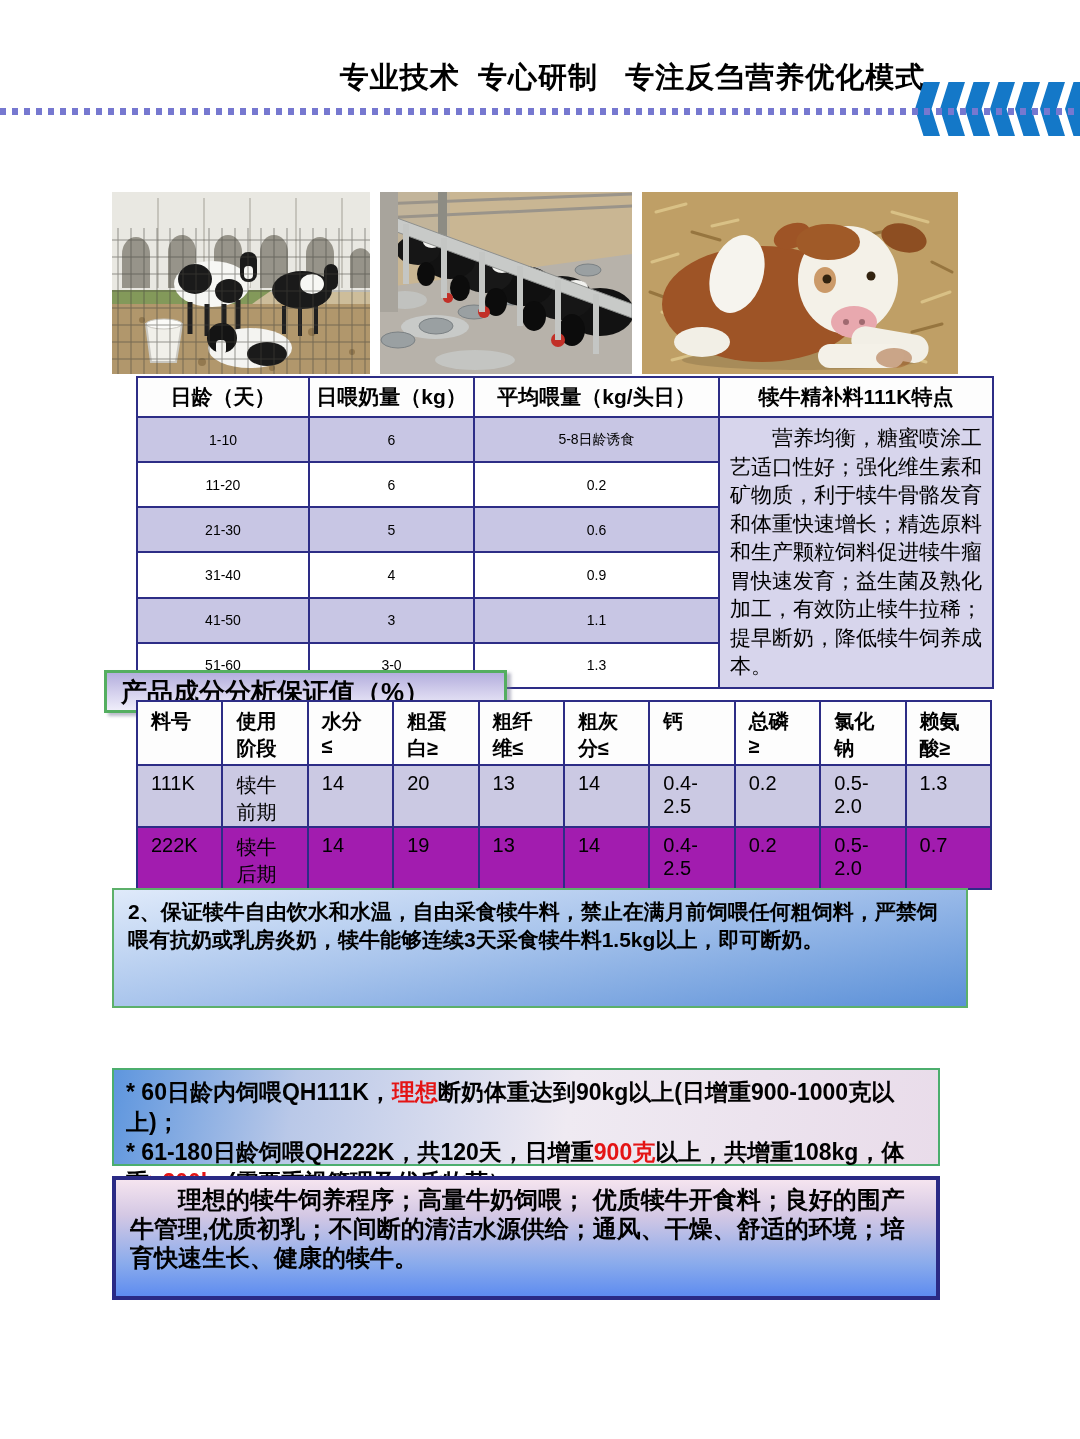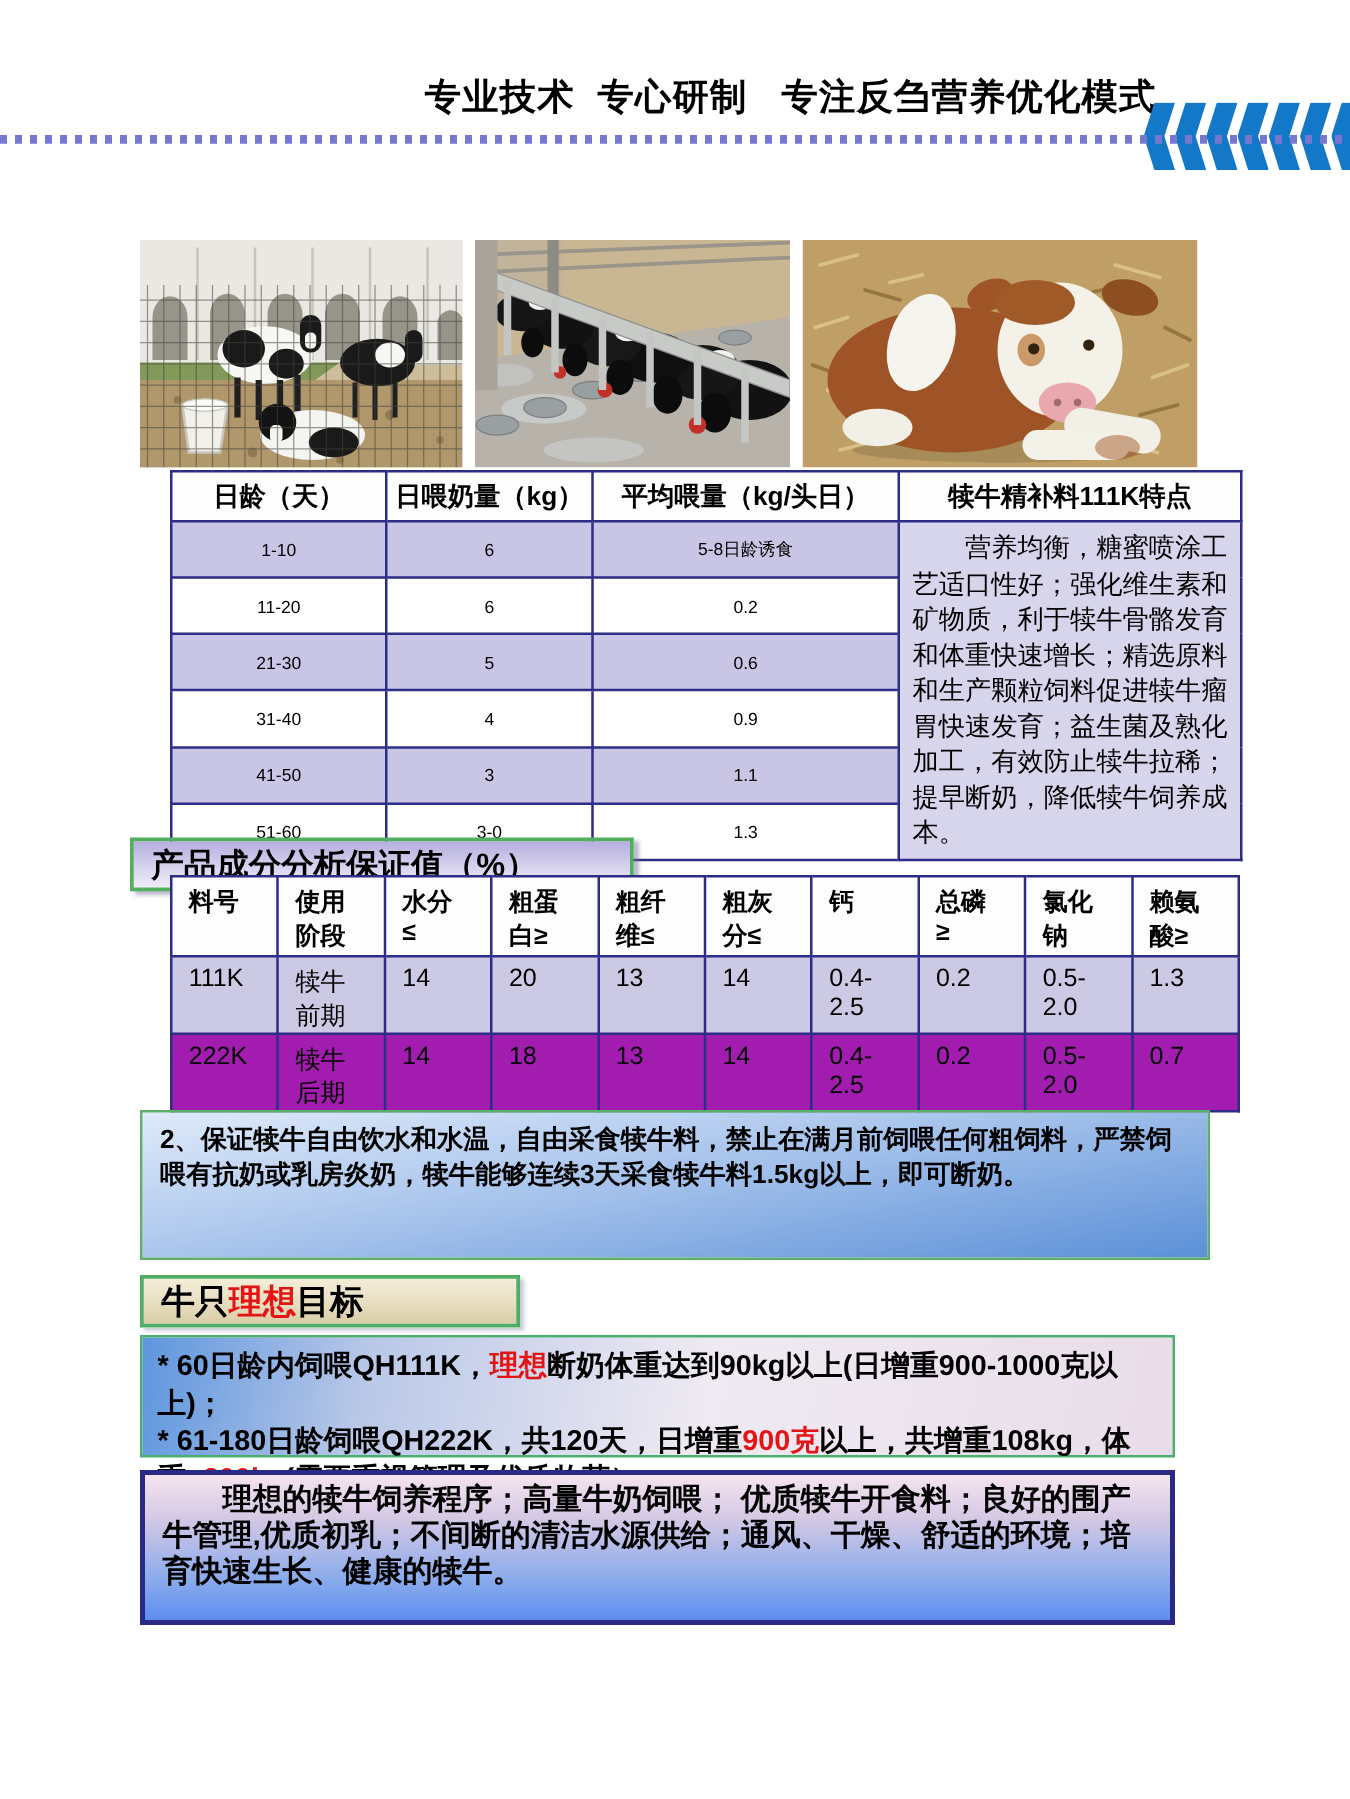--- a/index.html
+++ b/index.html
@@ -379,40 +379,37 @@
         <td>0.2</td>
         <td>0.5-
 2.0</td>
         <td>1.3</td>
       </tr>
       <tr>
         <td>222K</td>
         <td>犊牛
 后期</td>
         <td>14</td>
-        <td>18</td>
+        <td>19</td>
         <td>13</td>
         <td>14</td>
         <td>0.4-
 2.5</td>
         <td>0.2</td>
         <td>0.5-
 2.0</td>
         <td>0.7</td>
       </tr>
     </tbody>
   </table>
 
   <div class="blk blk-blue">
     <p>2、保证犊牛自由饮水和水温，自由采食犊牛料，禁止在满月前饲喂任何粗饲料，严禁饲喂有抗奶或乳房炎奶，犊牛能够连续3天采食犊牛料1.5kg以上，即可断奶。</p>
   </div>
 
-  <div class="lbl lbl-goal">
-    <span>牛只</span><span class="red">理想</span><span>目标</span>
-  </div>
 
   <div class="blk blk-goal">
     <p><span>* 60日龄内饲喂QH111K，</span><span class="red">理想</span><span>断奶体重达到90kg以上(日增重900-1000克以上)；</span></p>
     <p><span>* 61-180日龄饲喂QH222K，共120天，日增重</span><span class="red">900克</span><span>以上，共增重108kg，体重</span><span class="red">&gt;200kg</span><span>(需要重视管理及优质牧草）；</span></p>
   </div>
 
   <div class="blk blk-final">
     <p class="body">理想的犊牛饲养程序；高量牛奶饲喂； 优质犊牛开食料；良好的围产牛管理,优质初乳；不间断的清洁水源供给；通风、干燥、舒适的环境；培育快速生长、健康的犊牛。</p>
   </div>
 

